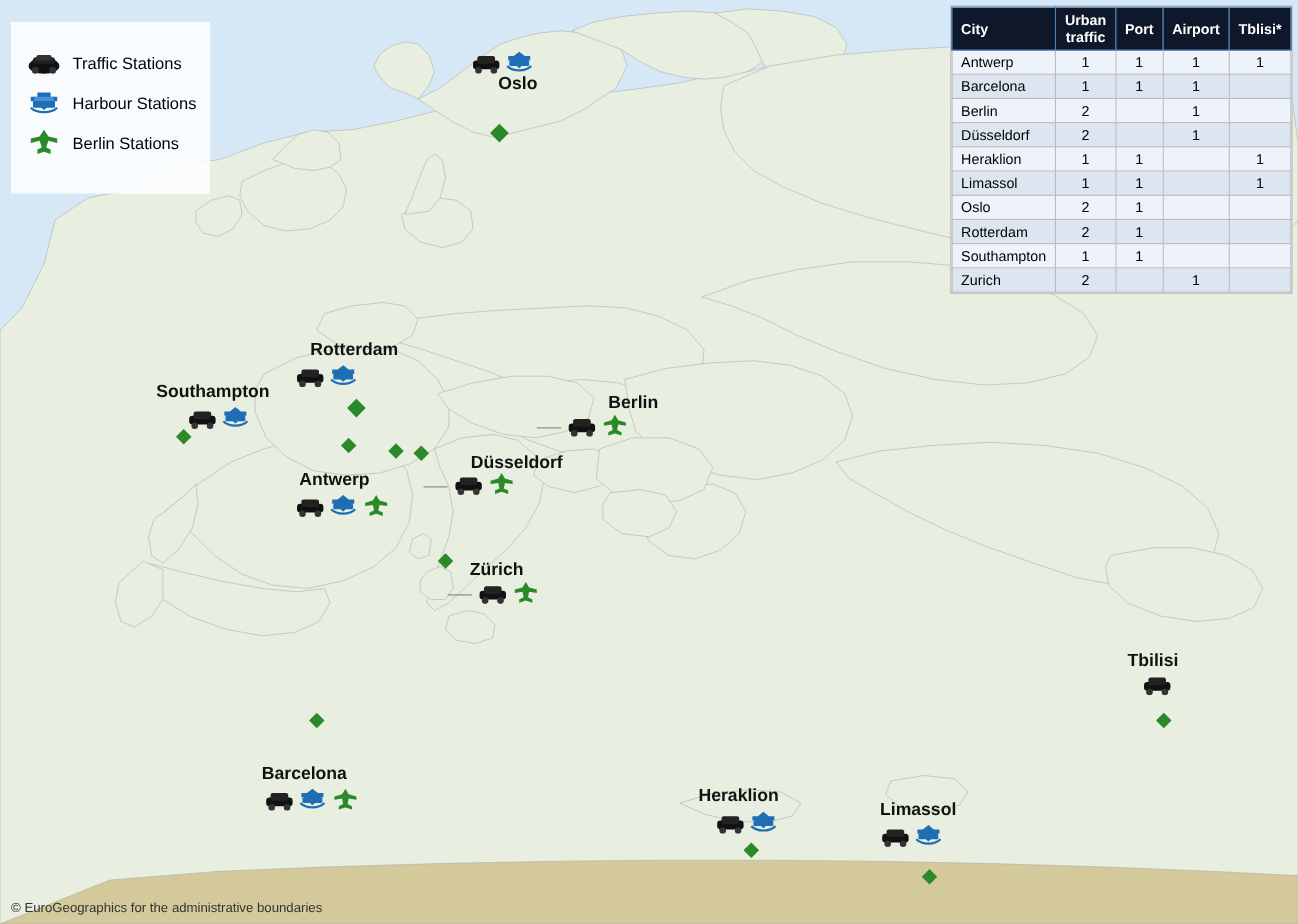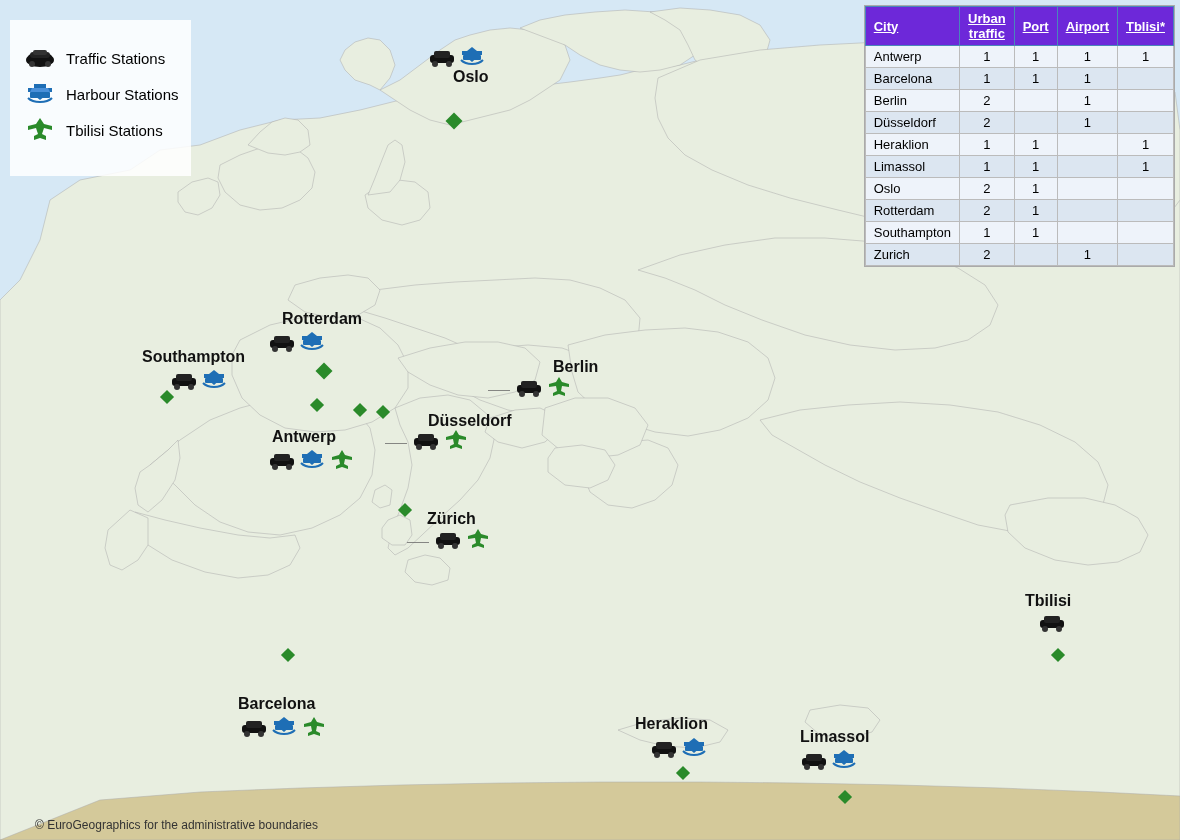--- a/index.html
+++ b/index.html
@@ -59,27 +59,26 @@
       border: 1px solid #aaa;
       font-size: 13px;
       border-collapse: collapse;
     }
 
     #data-table table {
       border-collapse: collapse;
     }
 
     #data-table th {
-      background: #6d28d9;
+      background: #0f172a;
       color: white;
       padding: 4px 8px;
       text-align: center;
       border: 1px solid #4a86bb;
       font-weight: bold;
-      text-decoration: underline;
     }
 
     #data-table th:first-child {
       text-align: left;
     }
 
     #data-table td {
       padding: 3px 8px;
       border: 1px solid #bbb;
       text-align: center;
@@ -119,21 +118,20 @@
       gap: 2px;
     }
 
     
     #footer {
       position: absolute;
       bottom: 8px;
       left: 10px;
       font-size: 12px;
       color: #333;
-      margin-left: 25px;
     }
 
     
     .car-icon {
       font-size: 22px;
       color: #111;
       line-height: 1;
     }
 
     
@@ -303,21 +301,21 @@
       </svg>
     </div>
     <span>Harbour Stations</span>
   </div>
   <div class="legend-item">
     <div class="legend-icon">
       <svg width="32" height="28" viewBox="0 0 32 28">
         <path d="M16,2 L20,8 L28,10 L28,14 L20,12 L18,18 L22,20 L22,24 L16,22 L10,24 L10,20 L14,18 L12,12 L4,14 L4,10 L12,8 Z" fill="#2a8a2a"></path>
       </svg>
     </div>
-    <span>Tbilisi Stations</span>
+    <span>Berlin Stations</span>
   </div>
 </div>
 
 <div id="data-table">
   <table>
     <thead>
       <tr>
         <th>City</th>
         <th>Urban<br>traffic</th>
         <th>Port</th>

